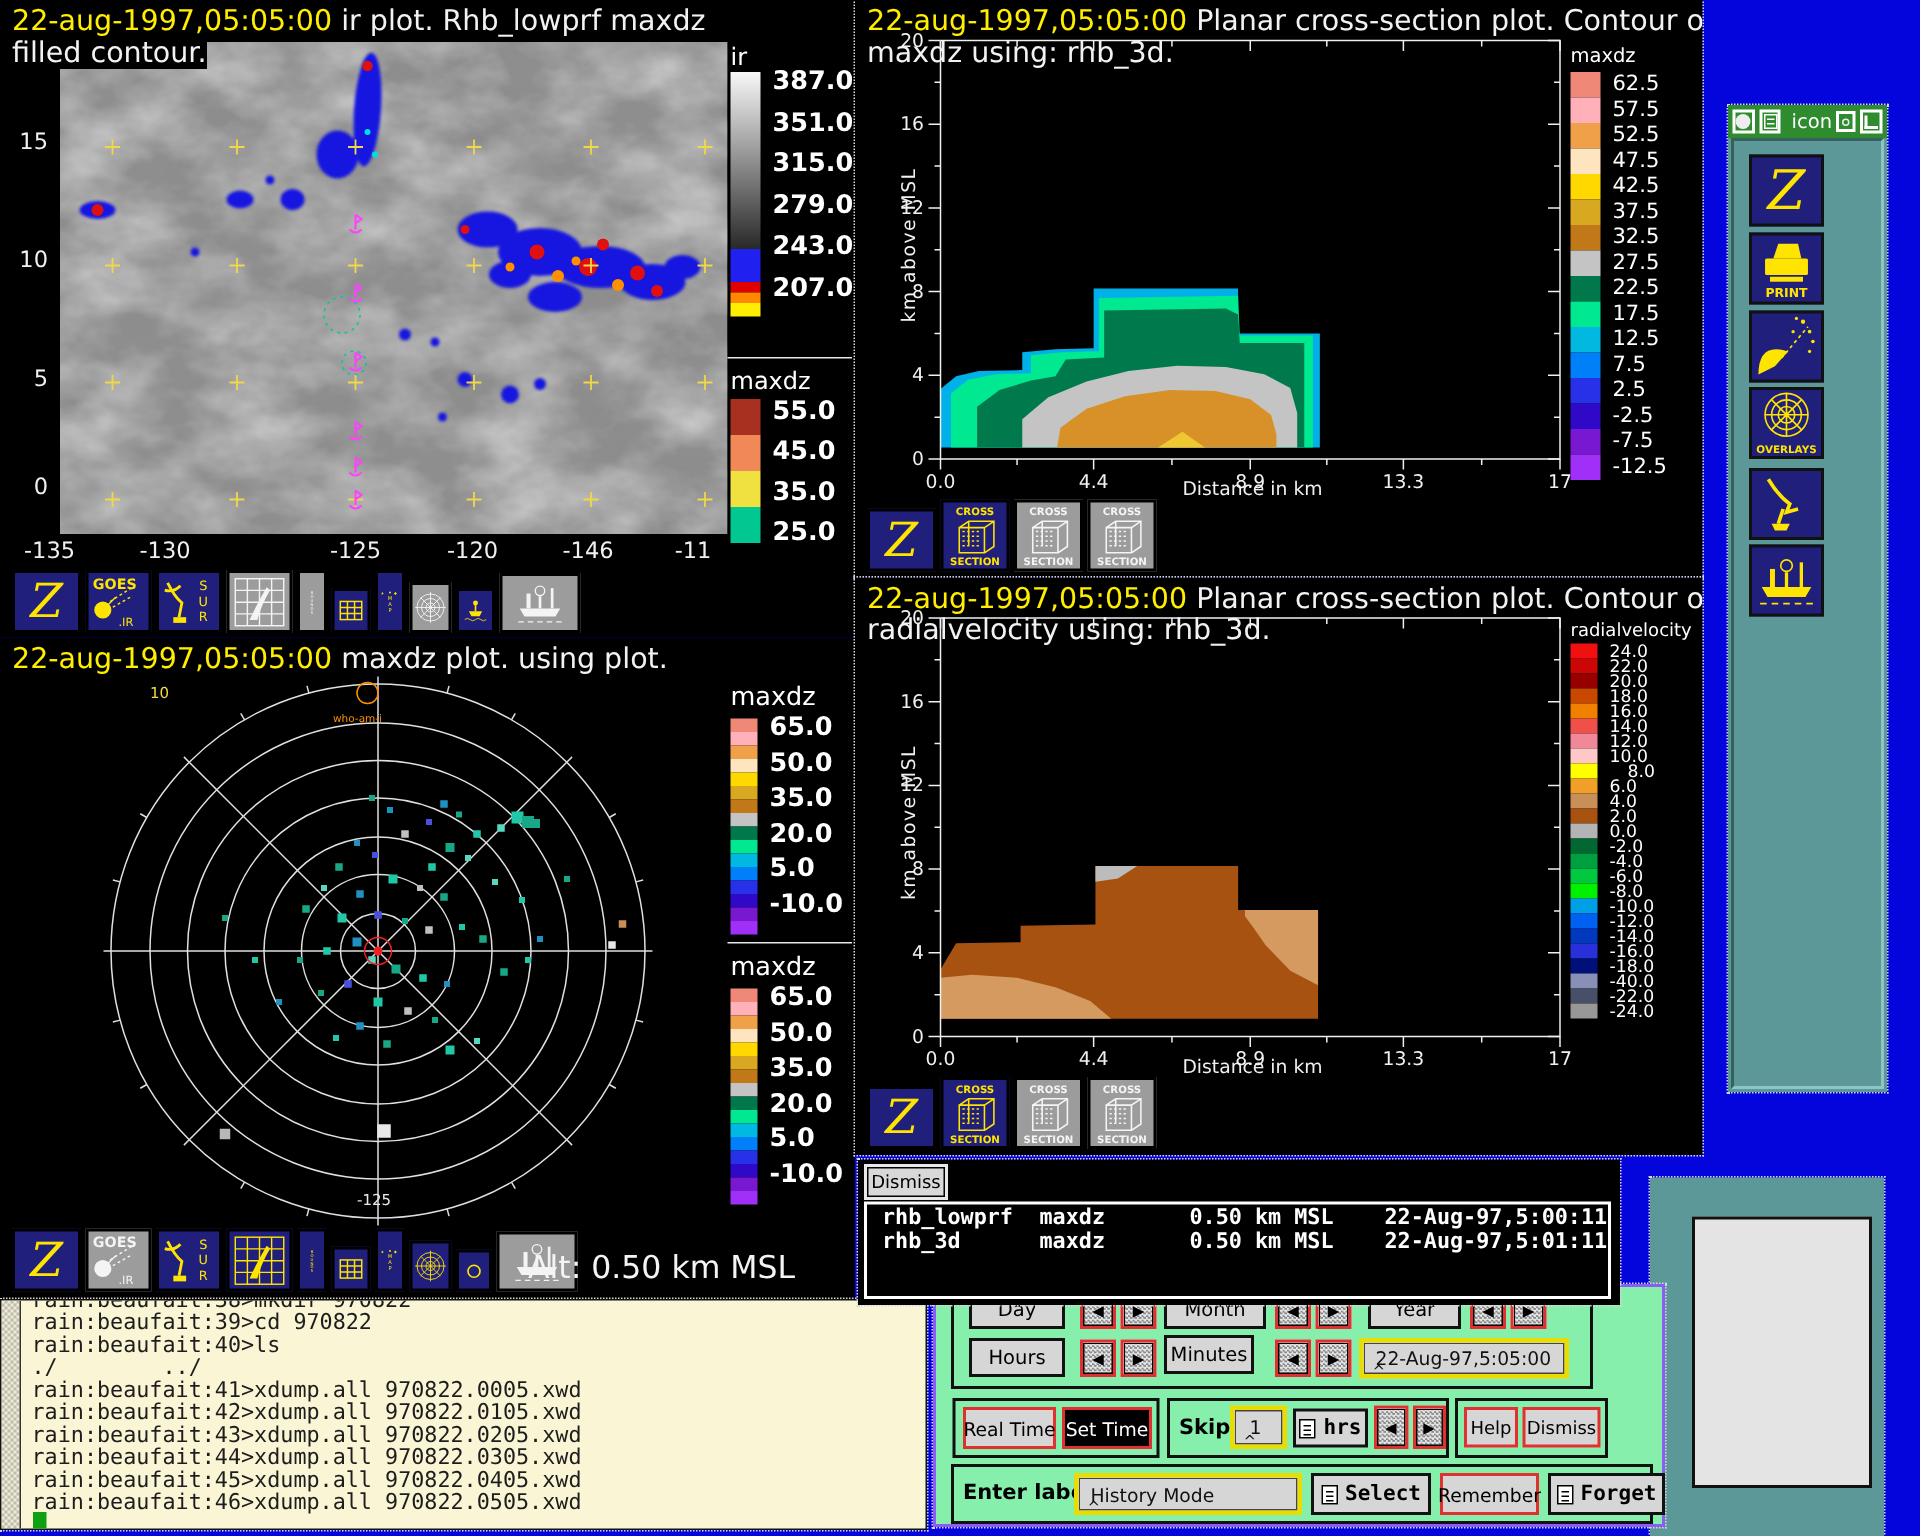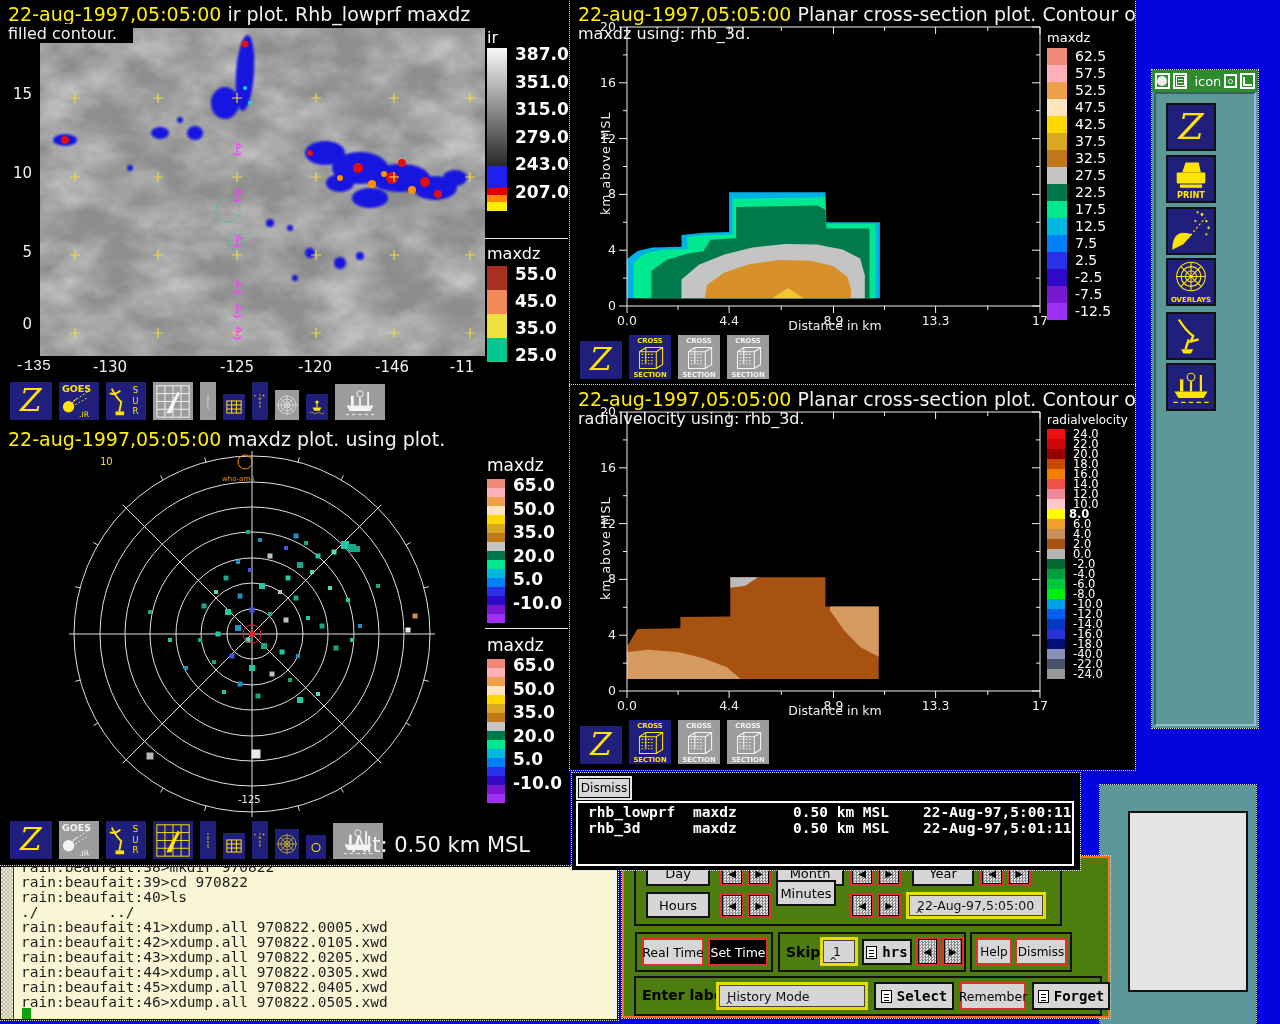--- a/index.html
+++ b/index.html
@@ -3,21 +3,21 @@
 <meta charset="utf-8">
 <style>
   *{box-sizing:border-box;margin:0;padding:0}
   html,body{width:1280px;height:1024px;overflow:hidden;background:#0404dd;font-family:"DejaVu Sans",sans-serif}
   .abs{position:absolute}
   #desktop{position:relative;width:1280px;height:1024px;background:#0404dd}
   .panel{position:absolute;background:#000;overflow:hidden}
   .win-outline{outline:1px dotted #d8d8d8}
   .ptitle{position:absolute;left:8px;top:3px;font-size:19px;color:#f2f2f2;white-space:nowrap;font-weight:500}
   .ptitle .yel{color:#ffee00}
-  .ptitle2{position:absolute;left:8px;top:24px;font-size:16px;color:#f2f2f2;background:#000;padding-right:16px;font-weight:500;white-space:nowrap}
+  .ptitle2{position:absolute;left:8px;top:24px;font-size:19px;color:#f2f2f2;background:#000;padding-right:0;font-weight:500;white-space:nowrap}
   .cb{position:absolute}
   .cb-title{position:absolute;left:2px;top:0;color:#fff}
   .cb-bar{position:absolute;left:2px}
   .cb-seg{width:100%}
   .cb-label{position:absolute;color:#fff;white-space:nowrap;transform:translateY(-50%)}
   .sepline{position:absolute;height:1px;background:#e8e8e8}
   .toolbar{position:absolute;display:flex;align-items:flex-end}
   .tbtn{border:2px solid #000;margin-right:3px;display:flex;align-items:center;justify-content:center;padding:0;cursor:pointer}
   .tbtn.sel{background:#20207c;color:#ffe400}
   .tbtn.uns{background:#9c9c9c;color:#f4f4f4}
@@ -30,21 +30,21 @@
   #term-cursor{position:absolute;left:21px;top:141px;width:9px;height:13px;background:#11a011}
   
   #platform-win{position:absolute;background:#000;z-index:6}
   #pf-dismiss{position:absolute;left:6px;top:5px;width:52px;height:20px;background:#d8d8d8;border:1px solid #000;
      box-shadow:0 0 0 2px #e8e8e8;font-size:12px;color:#000;cursor:pointer;font-family:"DejaVu Sans",sans-serif}
   #pf-box{position:absolute;left:4px;top:28px;right:6px;bottom:4px;border:2px solid #fff;color:#fff;
      font-family:"DejaVu Sans Mono",monospace;font-size:14.5px;font-weight:bold}
   .prow{position:relative;height:15px;margin-top:1px}
   .prow span{position:absolute;white-space:nowrap}
   
-  #control-panel{position:absolute;background:#4d7c0f;border:2px solid #f97316;z-index:3}
+  #control-panel{position:absolute;background:#86efac;border:2px solid #8b5cf6;z-index:3}
   .frame{position:absolute;border:2px solid #111}
   .cbtn{position:absolute;background:#d6d6d6;color:#000;font-size:13px;display:flex;align-items:center;justify-content:center;cursor:pointer;white-space:nowrap;font-family:"DejaVu Sans",sans-serif}
   .b-black{border:2px solid #111}
   .b-red{border:2px solid #e03030}
   .b-settime{border:2px solid #e03030;background:#000;color:#fff}
   .mono-b{font-family:"DejaVu Sans Mono",monospace;font-weight:bold;font-size:14px}
   .fld{position:absolute;border:3px solid #e8dc00;background:#d6d6d6;box-shadow:inset 0 0 0 1px #444;
      font-size:12.5px;color:#111;display:flex;align-items:center;padding-left:8px;cursor:text;white-space:nowrap}
   .caret{position:absolute;left:6px;bottom:-4px;font-size:10px;color:#111}
   .arrow-pair{position:absolute;display:flex;gap:3px}
@@ -179,21 +179,21 @@
     </svg>
     <div class="ptitle"><span class="yel">22-aug-1997,05:05:00</span> <span>ir plot.  Rhb_lowprf maxdz</span></div>
     <div class="ptitle2">filled contour.</div>
     <div id="ir-lat">
         <div class="axlabel" style="left: 8px; top: 85px; width: 24px; text-align: right; font-size: 15px;">15</div>
         <div class="axlabel" style="left: 8px; top: 164px; width: 24px; text-align: right; font-size: 15px;">10</div>
         <div class="axlabel" style="left: 8px; top: 243px; width: 24px; text-align: right; font-size: 15px;">5</div>
         <div class="axlabel" style="left: 8px; top: 315px; width: 24px; text-align: right; font-size: 15px;">0</div>
       </div>
     <div id="ir-lon">
-        <div class="axlabel" style="left: 33px; top: 358px; transform: translateX(-50%); font-size: 15px; font-family: Liberation Mono, monospace;">-135</div>
+        <div class="axlabel" style="left: 33px; top: 358px; transform: translateX(-50%); font-size: 15px;">-135</div>
         <div class="axlabel" style="left: 110px; top: 358px; transform: translateX(-50%); font-size: 15px;">-130</div>
         <div class="axlabel" style="left: 237px; top: 358px; transform: translateX(-50%); font-size: 15px;">-125</div>
         <div class="axlabel" style="left: 315px; top: 358px; transform: translateX(-50%); font-size: 15px;">-120</div>
         <div class="axlabel" style="left: 392px; top: 358px; transform: translateX(-50%); font-size: 15px;">-146</div>
         <div class="axlabel" style="left: 462px; top: 358px; transform: translateX(-50%); font-size: 15px;">-11</div>
       </div>
     <div class="cb" id="cb-ir" style="left:485px;top:28px;width:85px;height:210px">
       <div class="cb-title" style="font-size:16px">ir</div>
       <div class="cb-bar" id="cb-ir-bar" style="top:20px;width:20px">
           <div class="cb-seg" style="height: 118px; background: linear-gradient(rgb(248, 248, 248), rgb(40, 40, 40));"></div>
@@ -815,21 +815,21 @@
         </div>
       <div id="cb-cs2-labels">
           <div class="cb-label" style="left: 28px; top: 21px; font-size: 11.5px; font-weight: 500;">24.0</div>
           <div class="cb-label" style="left: 28px; top: 31px; font-size: 11.5px; font-weight: 500;">22.0</div>
           <div class="cb-label" style="left: 28px; top: 41px; font-size: 11.5px; font-weight: 500;">20.0</div>
           <div class="cb-label" style="left: 28px; top: 51px; font-size: 11.5px; font-weight: 500;">18.0</div>
           <div class="cb-label" style="left: 28px; top: 61px; font-size: 11.5px; font-weight: 500;">16.0</div>
           <div class="cb-label" style="left: 28px; top: 71px; font-size: 11.5px; font-weight: 500;">14.0</div>
           <div class="cb-label" style="left: 28px; top: 81px; font-size: 11.5px; font-weight: 500;">12.0</div>
           <div class="cb-label" style="left: 28px; top: 91px; font-size: 11.5px; font-weight: 500;">10.0</div>
-          <div class="cb-label" style="left: 24px; top: 101px; font-size: 11.5px; font-weight: 700;">8.0</div>
+          <div class="cb-label" style="left: 40px; top: 101px; font-size: 11.5px; font-weight: 400;">8.0</div>
           <div class="cb-label" style="left: 28px; top: 111px; font-size: 11.5px; font-weight: 500;">6.0</div>
           <div class="cb-label" style="left: 28px; top: 121px; font-size: 11.5px; font-weight: 500;">4.0</div>
           <div class="cb-label" style="left: 28px; top: 131px; font-size: 11.5px; font-weight: 500;">2.0</div>
           <div class="cb-label" style="left: 28px; top: 141px; font-size: 11.5px; font-weight: 500;">0.0</div>
           <div class="cb-label" style="left: 28px; top: 151px; font-size: 11.5px; font-weight: 500;">-2.0</div>
           <div class="cb-label" style="left: 28px; top: 161px; font-size: 11.5px; font-weight: 500;">-4.0</div>
           <div class="cb-label" style="left: 28px; top: 171px; font-size: 11.5px; font-weight: 500;">-6.0</div>
           <div class="cb-label" style="left: 28px; top: 181px; font-size: 11.5px; font-weight: 500;">-8.0</div>
           <div class="cb-label" style="left: 28px; top: 191px; font-size: 11.5px; font-weight: 500;">-10.0</div>
           <div class="cb-label" style="left: 28px; top: 201px; font-size: 11.5px; font-weight: 500;">-12.0</div>
@@ -924,21 +924,21 @@
 
     <button class="cbtn b-black" style="left:22px;top:34px;width:64px;height:26px">Hours</button>
     <div class="arrow-pair" style="left:96px;top:35px;width:51px;height:25px">
         <button class="arrow-btn">
           <span>◀</span>
         </button>
         <button class="arrow-btn">
           <span>▶</span>
         </button>
       </div>
-    <button class="cbtn b-black" style="left:152px;top:22px;width:60px;height:26px">Minutes</button>
+    <button class="cbtn b-black" style="left:152px;top:32px;width:60px;height:26px">Minutes</button>
     <div class="arrow-pair" style="left:226px;top:35px;width:51px;height:25px">
         <button class="arrow-btn">
           <span>◀</span>
         </button>
         <button class="arrow-btn">
           <span>▶</span>
         </button>
       </div>
     <div class="fld" style="left:282px;top:34px;width:140px;height:27px">
       <span>22-Aug-97,5:05:00</span>

